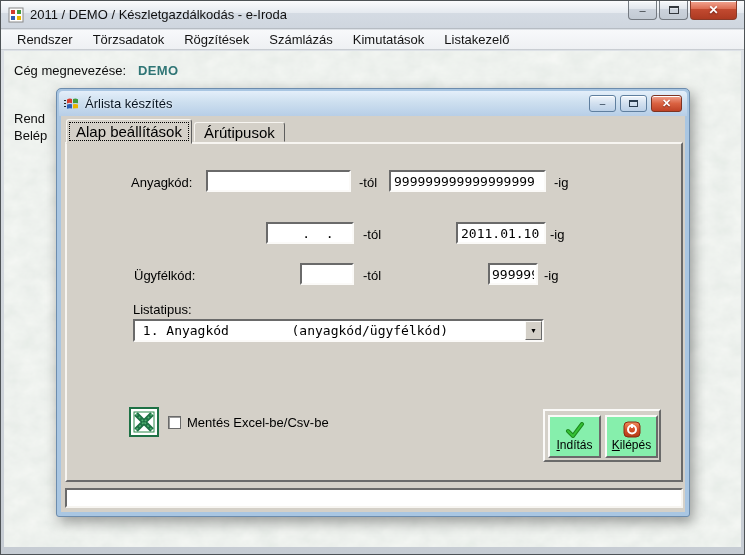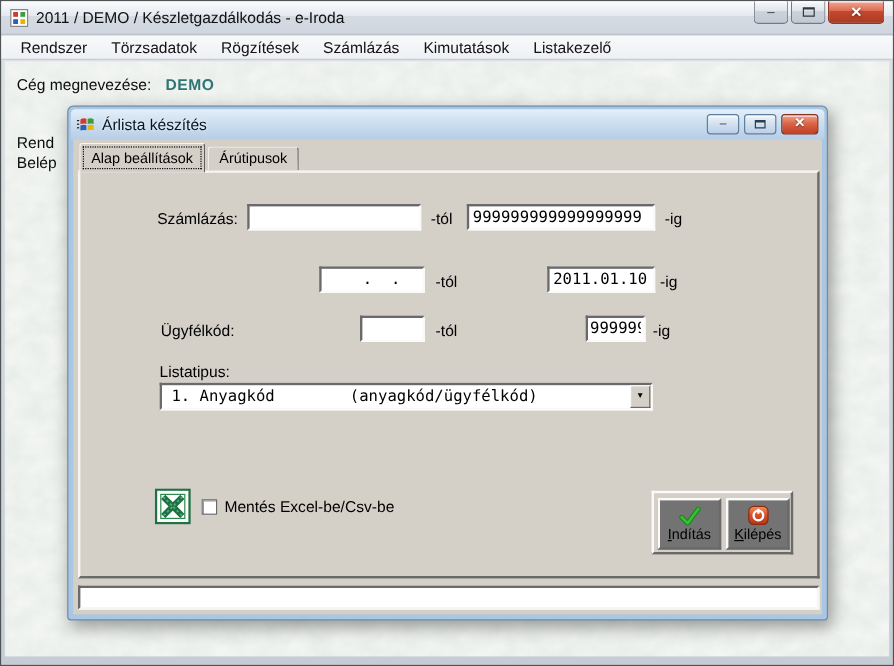--- a/index.html
+++ b/index.html
@@ -57,21 +57,21 @@
             display:flex; align-items:center; justify-content:center;
             font-size:10px; line-height:1; color:#2c3e50; box-shadow:inset 0 1px 0 #fff; cursor:default; }
   .dlgbtn.close { width:31px; border-color:#7e3322; font-weight:bold; font-size:11px; color:#fff;
             background:linear-gradient(#f1a28e,#da6241 50%,#bf4226); text-shadow:0 1px 1px rgba(60,0,0,.6); }
 
   .dialog-client { position:absolute; left:4px; right:4px; top:27px; bottom:4px; background:#d4d0c8; }
 
   
   .tabs { position:absolute; left:5px; top:3px; height:23px; display:flex; align-items:flex-end; z-index:3; }
   .tab { background:#d4d0c8; border:1px solid; border-color:#f7f5f1 #5e5e5e #d4d0c8 #f7f5f1;
-         border-radius:3px 3px 0 0; font-size:12px; color:#000; padding:0 9px;
+         border-radius:3px 3px 0 0; font-size:15px; color:#000; padding:0 9px;
          height:20px; display:flex; align-items:center; margin-right:2px; cursor:default; }
   .tab.active { height:25px; margin-bottom:-2px; z-index:4; position:relative;
          outline:1px dotted #000; outline-offset:-4px; }
 
   .tab-panel { position:absolute; left:4px; top:26px; width:618px; height:340px;
          background:#d4d0c8; border:2px solid; border-color:#f7f5f1 #6a6a6a #6a6a6a #f7f5f1; z-index:2; }
 
   .dlg-status { position:absolute; left:4px; top:372px; width:618px; height:20px; background:#fff;
          border:2px solid; border-color:#6a6a6a #f7f5f1 #f7f5f1 #6a6a6a; font:12px "DejaVu Sans Mono",monospace; }
 
@@ -88,21 +88,21 @@
         border-color:#fbfaf8 #6a6a6a #6a6a6a #fbfaf8; display:flex; align-items:center; justify-content:center;
         font-size:7px; color:#000; }
 
   .excel-ico { position:absolute; left:62px; top:263px; width:30px; height:30px; }
   .checkbox { position:absolute; left:101px; top:272px; width:13px; height:13px; background:#fff;
         border:1px solid #6a6a6a; box-shadow:inset 1px 1px 0 #9a9a9a; cursor:default; }
   .cb-label { position:absolute; left:120px; top:271px; font-size:13px; color:#000; white-space:nowrap; }
 
   .btn-panel { position:absolute; left:476px; top:265px; width:118px; height:53px; background:#d4d0c8;
         border:2px solid; border-color:#fbfaf8 #6a6a6a #6a6a6a #fbfaf8; }
-  .cbtn { position:absolute; top:4px; width:53px; height:43px; background:#737373;
+  .cbtn { position:absolute; top:4px; width:53px; height:43px; background:#86efac;
         border:2px solid; border-color:#fbfaf8 #6a6a6a #6a6a6a #fbfaf8;
         display:flex; flex-direction:column; align-items:center; justify-content:center; gap:1px; cursor:default; }
   #btnStart { left:3px; } #btnExit { left:60px; }
   .btn-label { display:block; font-size:12px; color:#000; line-height:13px; }
   .btn-label::first-letter { text-decoration:underline; }
 </style>
 </head>
 <body>
 
 <div id="screen">
@@ -185,21 +185,21 @@
 
     <div class="dialog-client">
 
       <div class="tabs">
         <div class="tab active">Alap beállítások</div>
         <div class="tab">Árútipusok</div>
       </div>
 
       <div class="tab-panel">
 
-        <span class="flabel" style="left:64px;top:31px;">Számlázás:</span>
+        <span class="flabel" style="left:64px;top:31px;">Anyagkód:</span>
         <input class="tb" style="left: 139px; top: 26px; width: 145px;" value="">
         <span class="flabel" style="left:292px;top:31px;">-tól</span>
         <input class="tb" style="left: 322px; top: 26px; width: 157px;" value="999999999999999999">
         <span class="flabel" style="left:487px;top:31px;">-ig</span>
 
         <input class="tb" style="left: 199px; top: 78px; width: 88px;" value="    .  .  ">
         <span class="flabel" style="left:296px;top:83px;">-tól</span>
         <input class="tb" style="left: 389px; top: 78px; width: 90px;" value="2011.01.10">
         <span class="flabel" style="left:483px;top:83px;">-ig</span>
 

